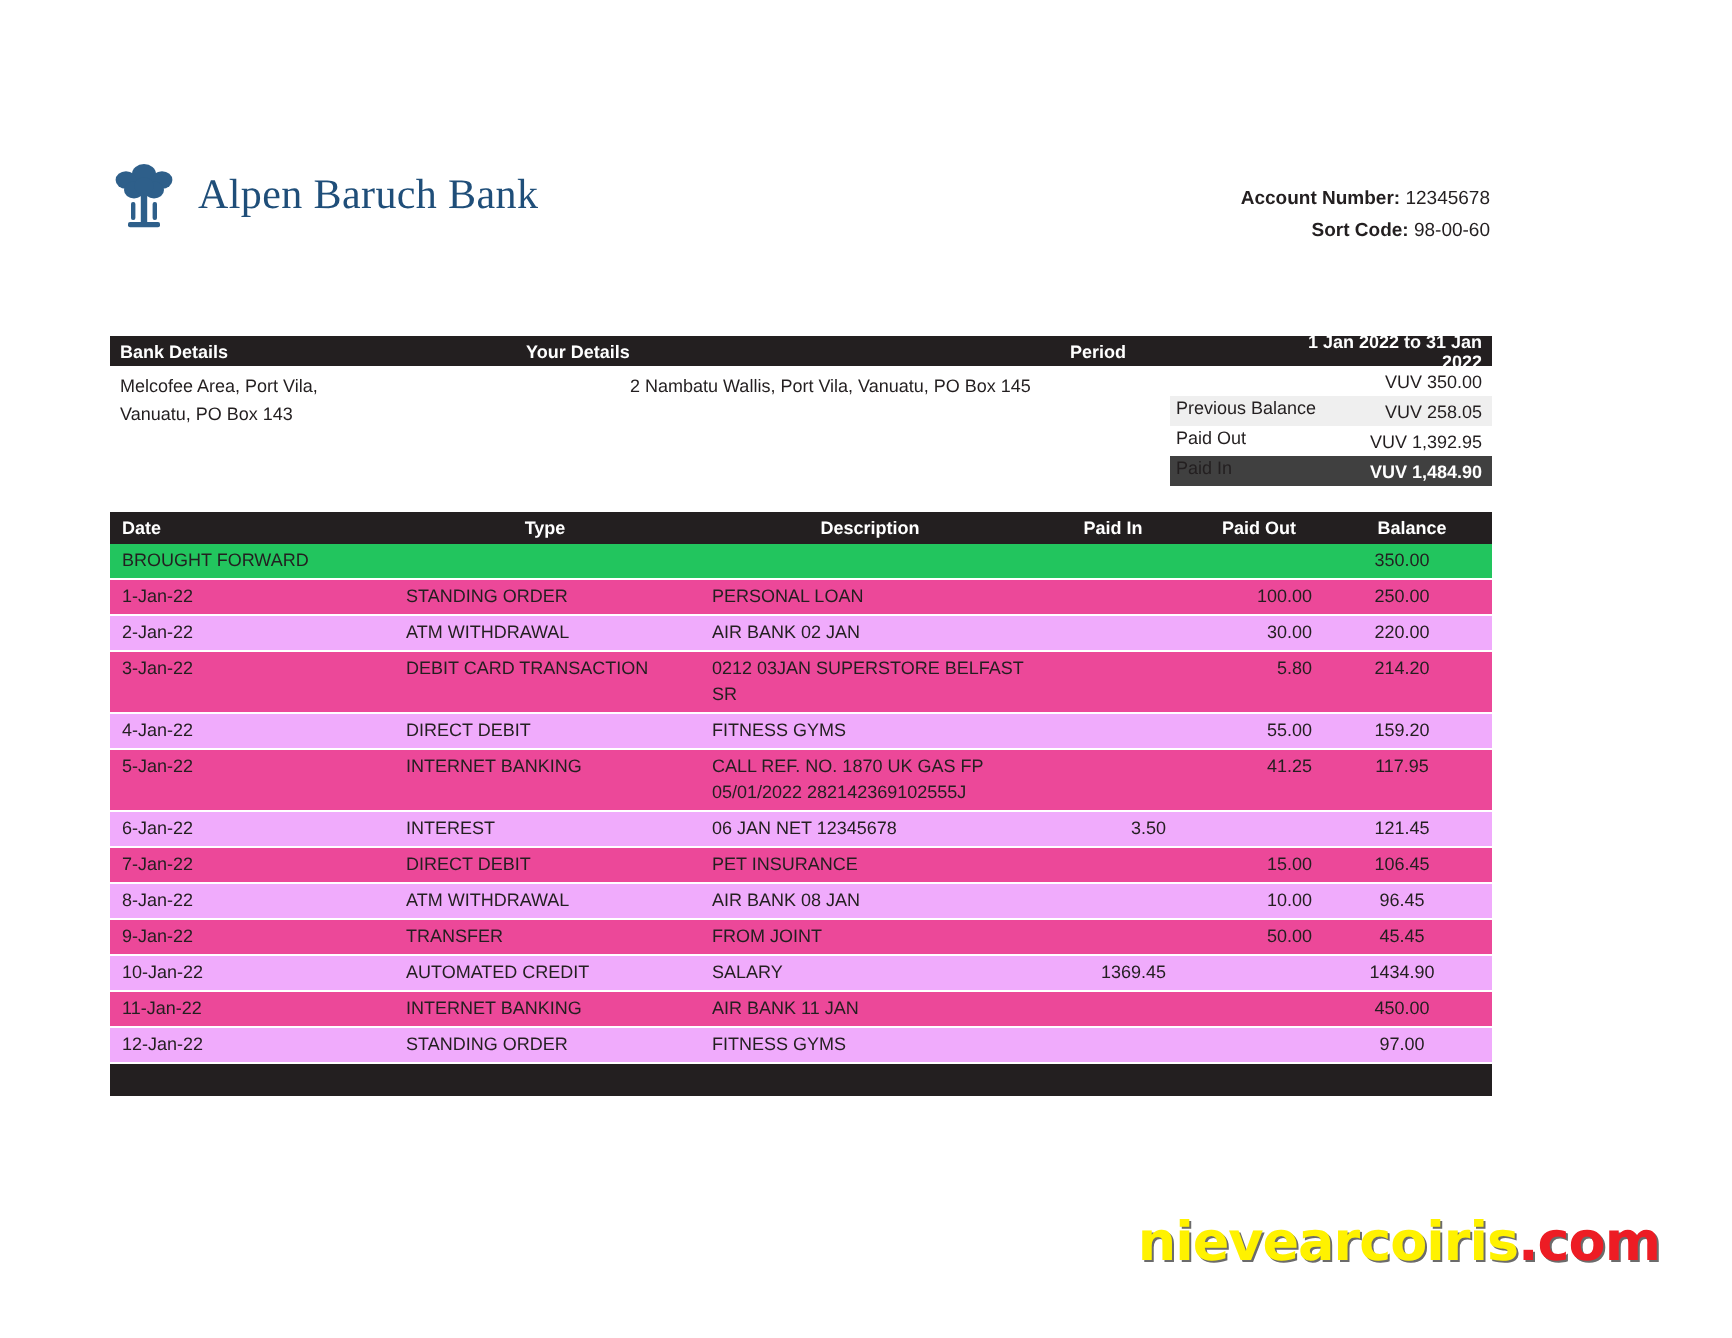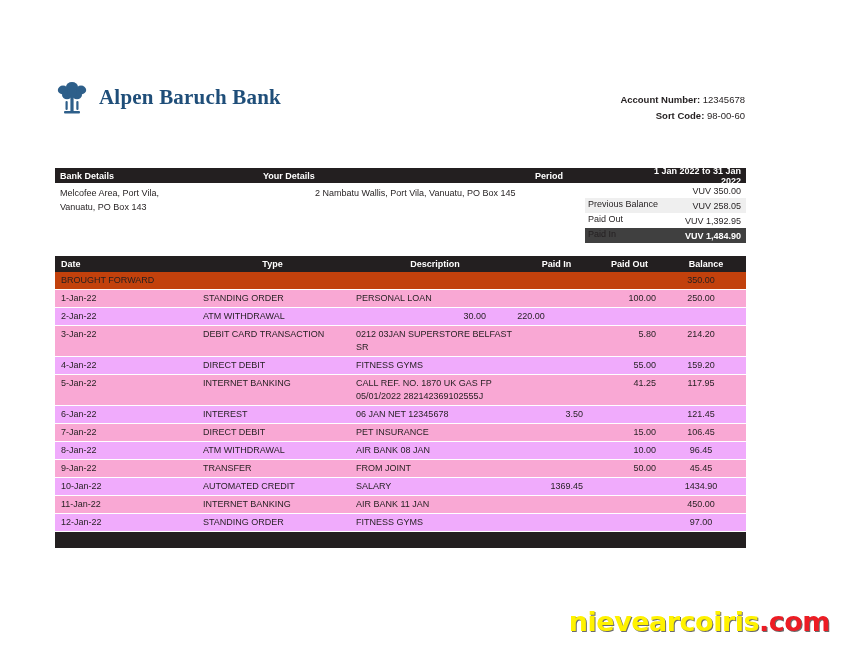--- a/index.html
+++ b/index.html
@@ -38,21 +38,21 @@
     align-items: center;
     gap: 10px;
   }
   .brand-logo {
     width: 34px;
     height: 38px;
     flex: none;
   }
   .brand-name {
     font-size: 21px;
-    font-weight: bold;
+    font-weight: normal;
     color: #1F4E79;
     letter-spacing: 0.2px;
     font-family: "Liberation Serif", serif;
     white-space: nowrap;
   }
   .acct-block {
     position: absolute;
     right: 0;
     top: 14px;
     text-align: right;
@@ -157,23 +157,23 @@
     padding-top: 2px;
     padding-bottom: 2px;
     line-height: 13px;
   }
   .t-row .col-date { padding-left: 6px; }
   .t-row .col-type { text-align: left; padding-left: 8px; }
   .t-row .col-desc { text-align: left; padding-left: 6px; }
   .t-row .col-in,
   .t-row .col-out { text-align: right; padding-right: 10px; }
   .t-row .col-bal { padding-right: 10px; }
-  .t-row.shade { background: #f9a8d4; }
+  .t-row.shade { background: #ec4899; }
   .t-row.plain { background: #f0abfc; }
-  .t-row.bf { background: #c2410c; }
+  .t-row.bf { background: #22c55e; }
   .bf .col-date { width: 140px; }
   .t-foot {
     height: 16px;
     background: #231f20;
   }
 
   
   .watermark {
     position: absolute;
     right: 36px;
@@ -284,20 +284,21 @@
           <div class="col-date">1-Jan-22</div>
           <div class="col-type">STANDING ORDER</div>
           <div class="col-desc">PERSONAL LOAN</div>
           <div class="col-in"></div>
           <div class="col-out">100.00</div>
           <div class="col-bal">250.00</div>
         </div>
         <div class="t-row plain">
           <div class="col-date">2-Jan-22</div>
           <div class="col-type">ATM WITHDRAWAL</div>
+          <div class="col-desc">AIR BANK 02 JAN</div>
           <div class="col-in"></div>
           <div class="col-out">30.00</div>
           <div class="col-bal">220.00</div>
         </div>
         <div class="t-row shade">
           <div class="col-date">3-Jan-22</div>
           <div class="col-type">DEBIT CARD TRANSACTION</div>
           <div class="col-desc">
             <div>0212 03JAN SUPERSTORE BELFAST</div>
             <div>SR</div>

